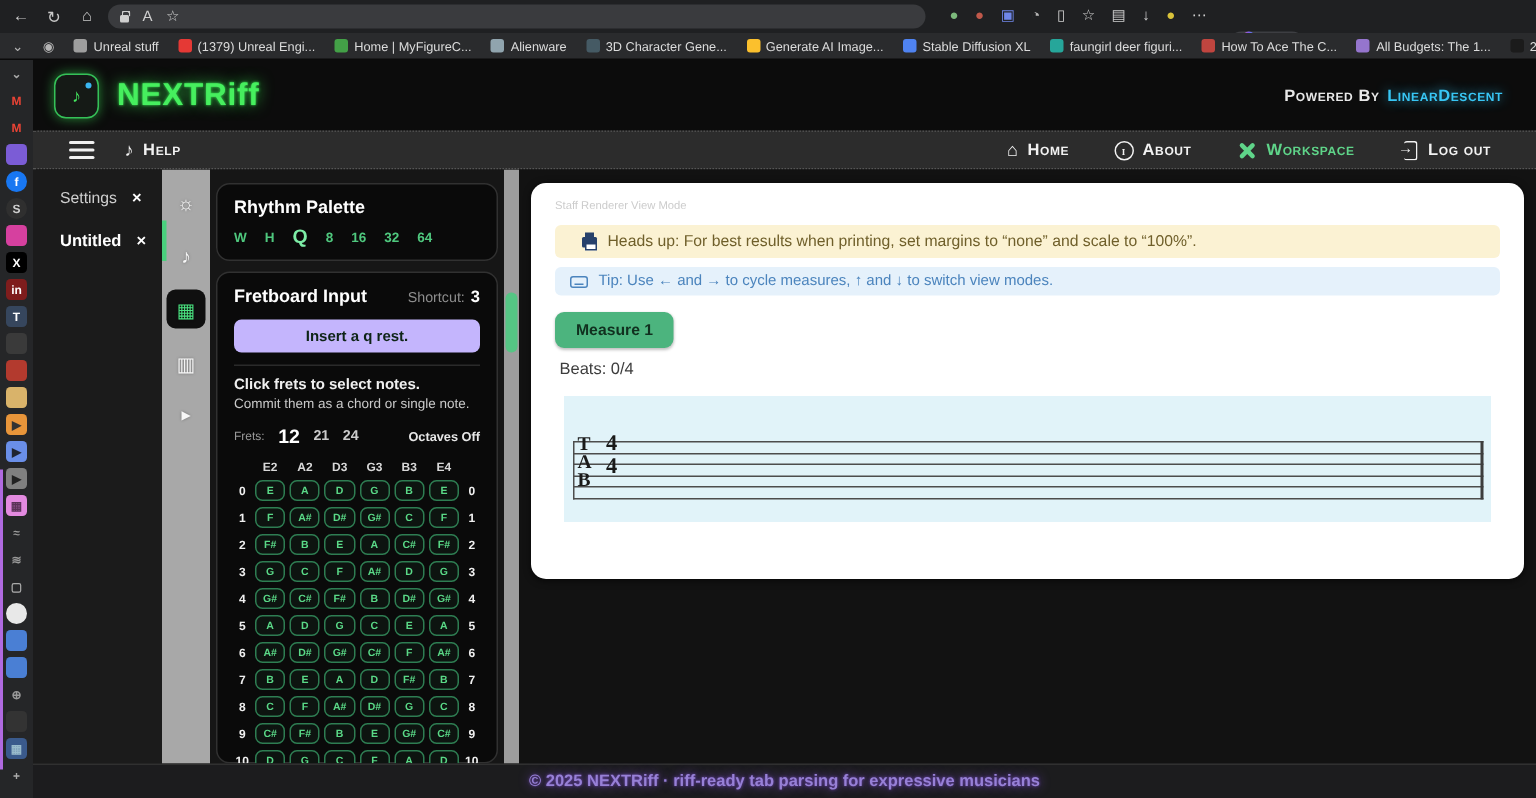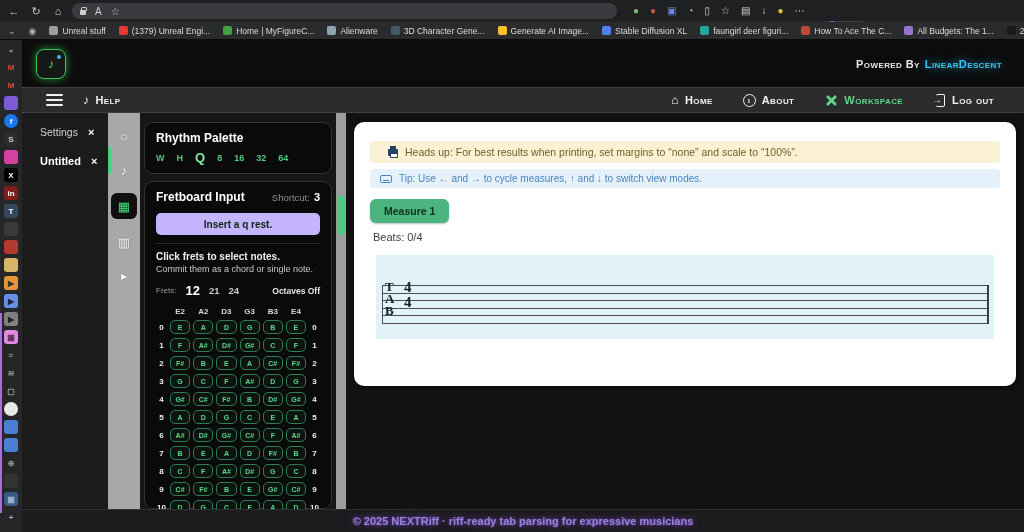--- a/index.html
+++ b/index.html
@@ -285,20 +285,21 @@
         </div></div>
     </div>
 
     <div class="app">
 
       <header class="app-header">
         <div class="logo-box">
           <span class="logo-note">♪</span>
           <span class="logo-spark"></span>
         </div>
+        <span class="app-title">NEXTRiff</span>
         <span class="powered">
           <span>Powered By</span><span class="brand">LinearDescent</span>
         </span>
       </header>
 
       <nav class="app-nav">
         <span class="hamburger">
             <i></i>
             <i></i>
             <i></i>
@@ -507,20 +508,21 @@
               </div>
           </div>
         </div>
 
         <div class="panel-scrollbar">
           <div class="thumb"></div>
         </div>
 
         <div class="main">
           <div class="card">
+            <div class="view-mode-label">Staff Renderer View Mode</div>
             <div class="notice yellow">
               <span class="printer-ic"></span>
               <span>Heads up: For best results when printing, set margins to “none” and scale to “100%”.</span>
             </div>
             <div class="notice blue">
               <span class="kbd-ic"></span>
               <span>Tip: Use ← and → to cycle measures, ↑ and ↓ to switch view modes.</span>
             </div>
             <button class="measure-btn">Measure 1</button>
             <div class="beats">Beats: 0/4</div>

